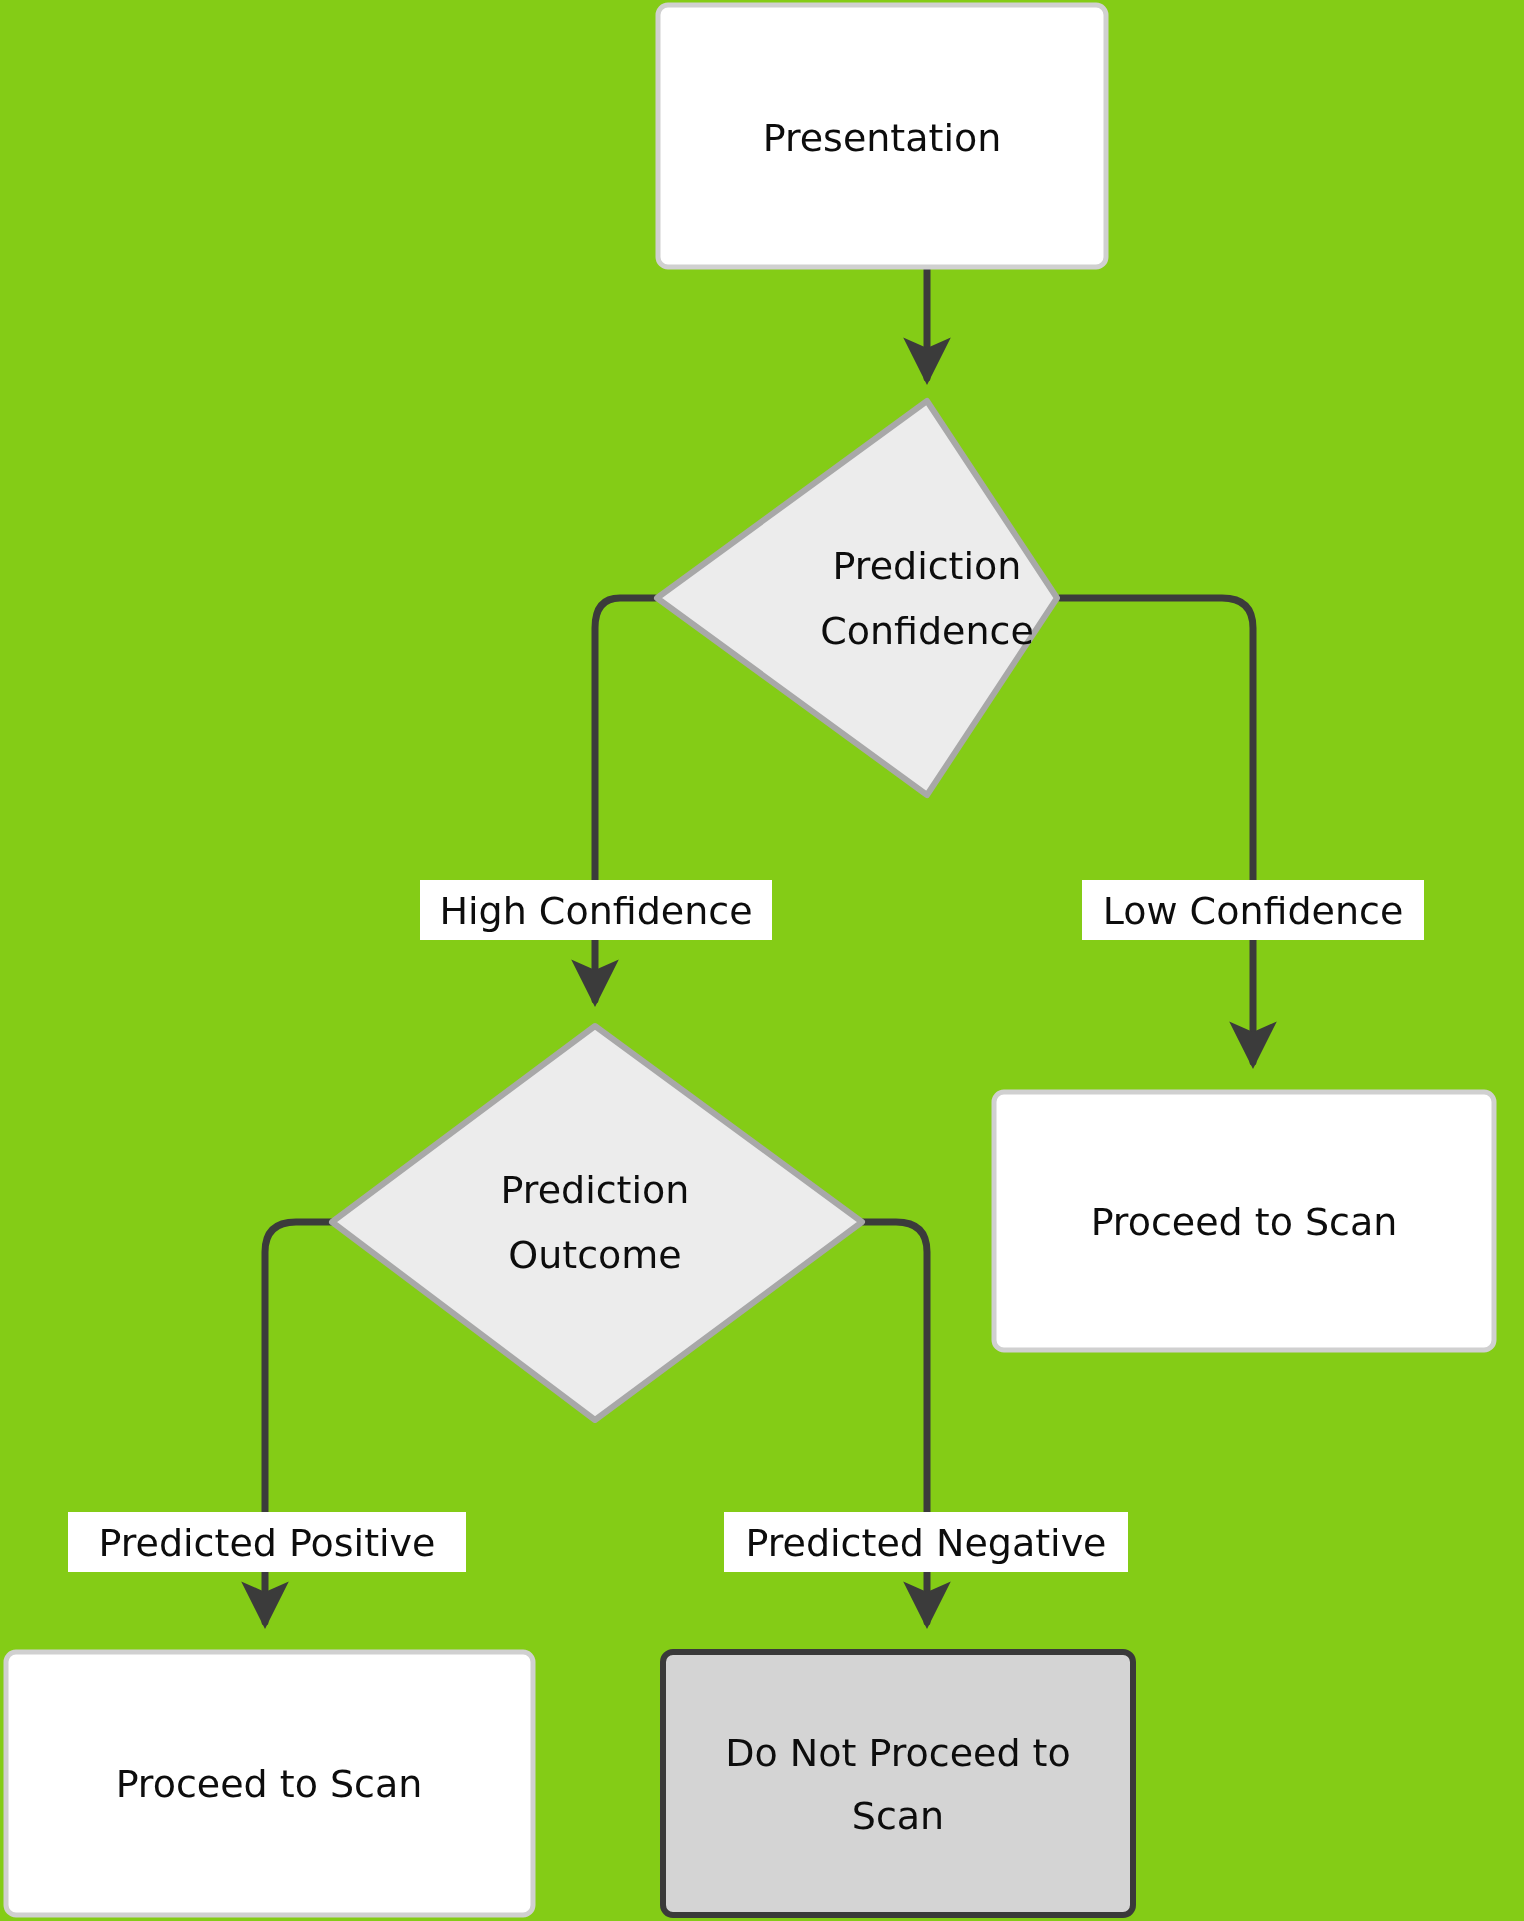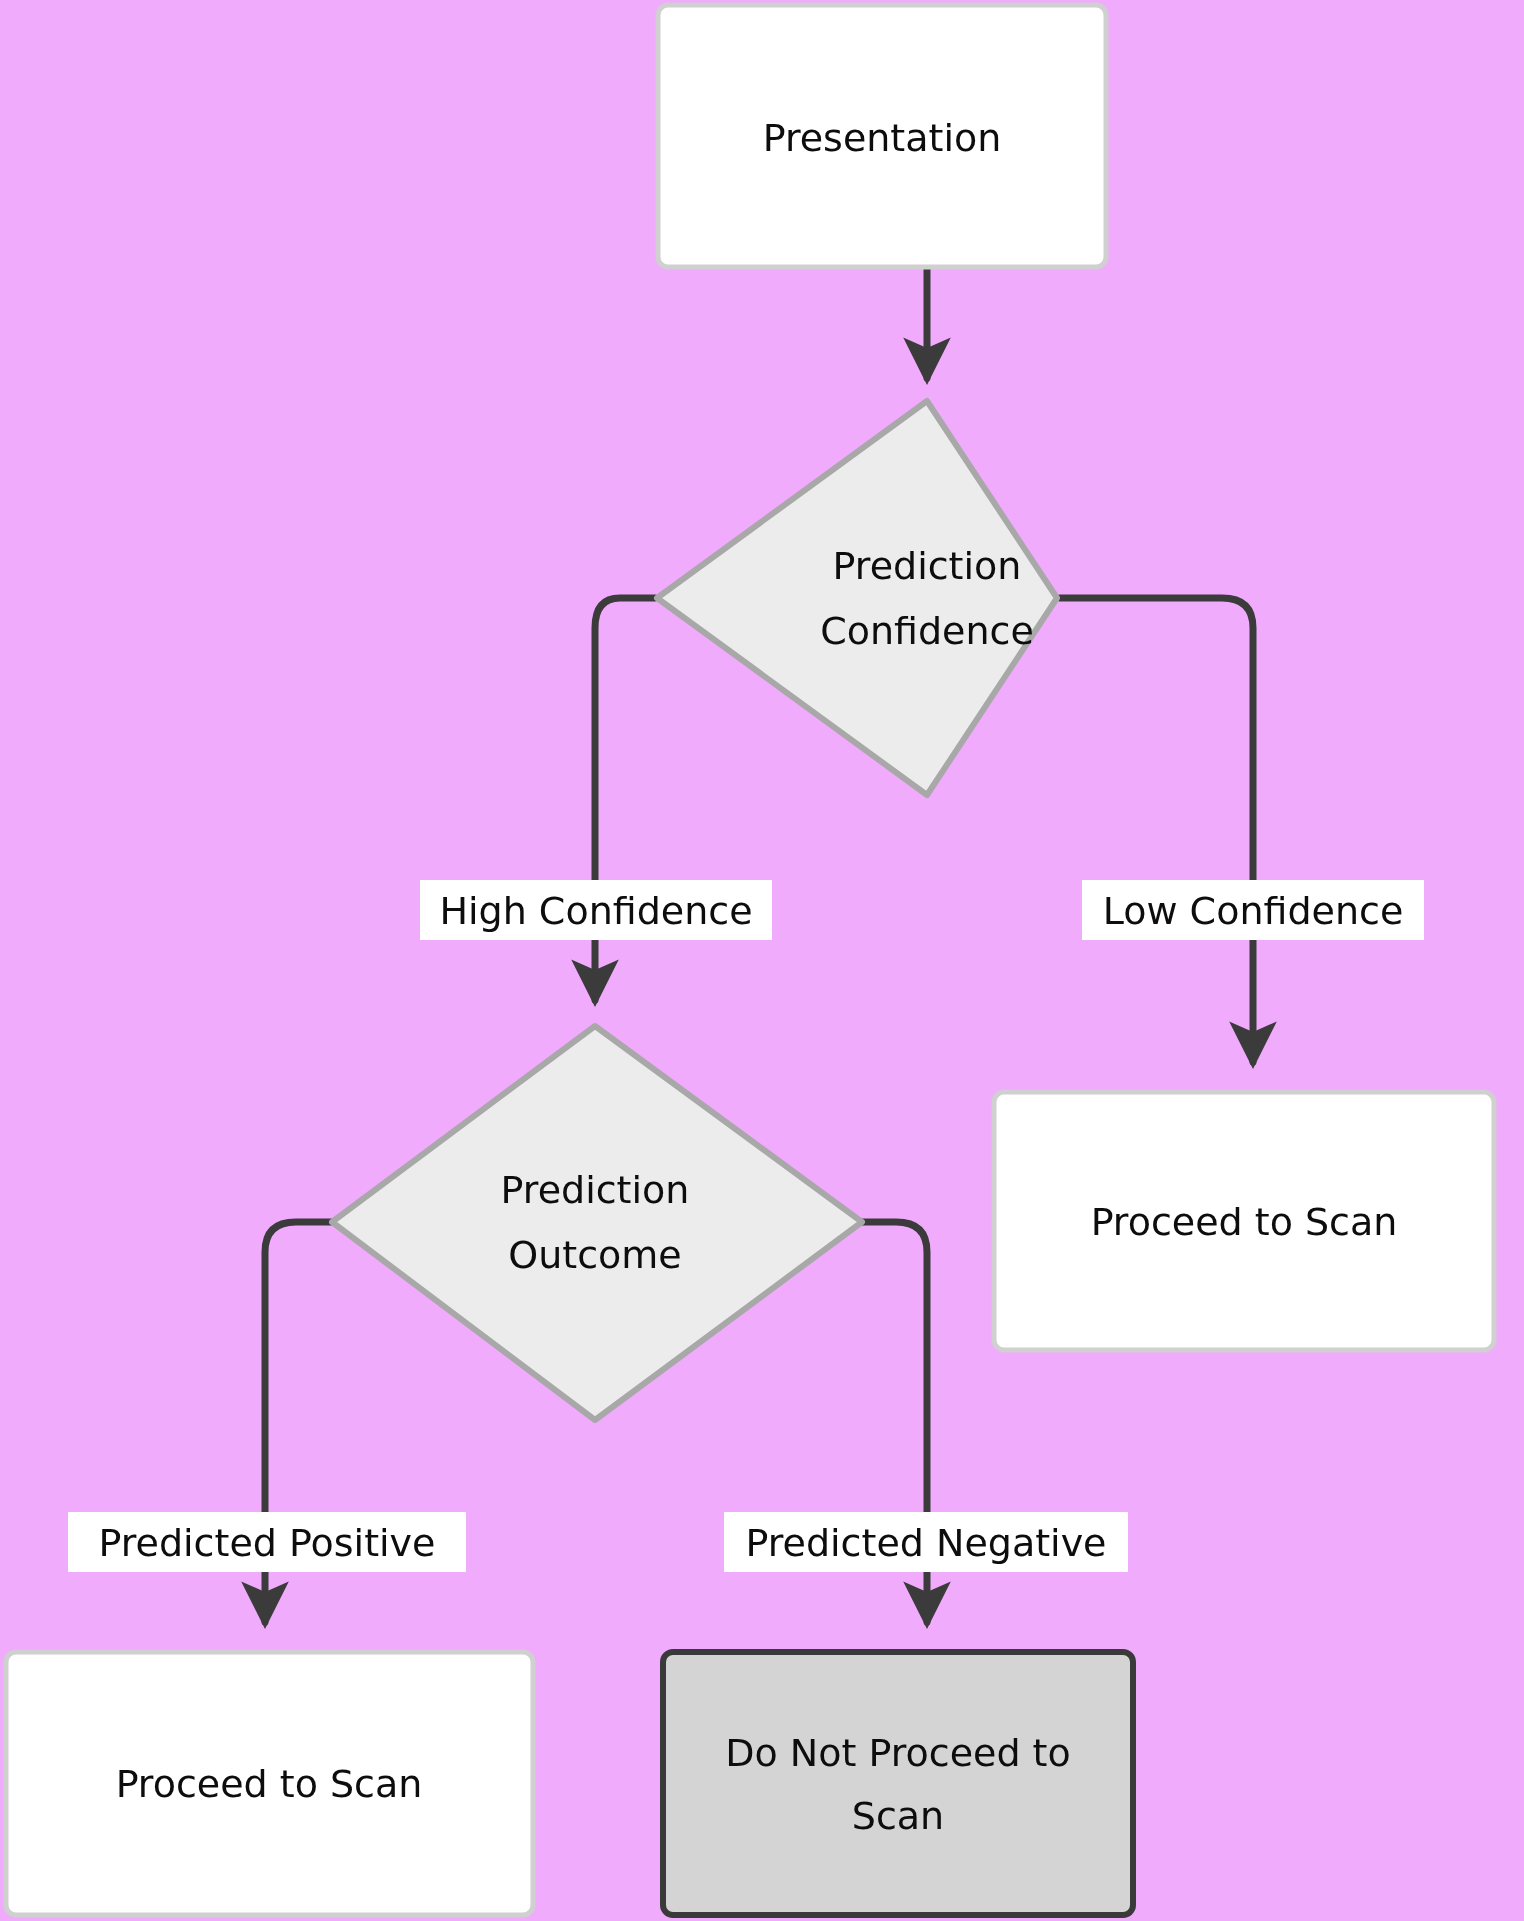--- a/index.html
+++ b/index.html
@@ -10,21 +10,21 @@
   body {
     width: 1524px;
     height: 1921px;
     font-family: "DejaVu Sans", sans-serif;
     overflow: hidden;
   }
   #flow-root {
     position: relative;
     width: 1524px;
     height: 1921px;
-    background: #f0abfc;
+    background: #84cc16;
   }
   svg.flow-canvas {
     position: absolute;
     top: 0;
     left: 0;
     width: 1524px;
     height: 1921px;
     display: block;
   }
   .node-label {

